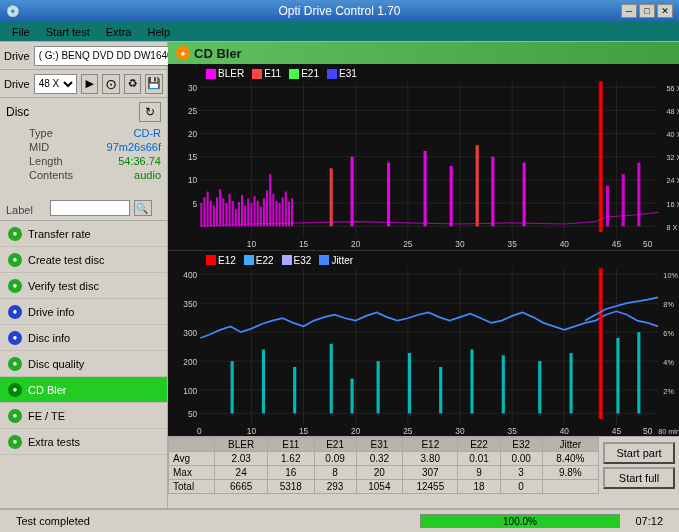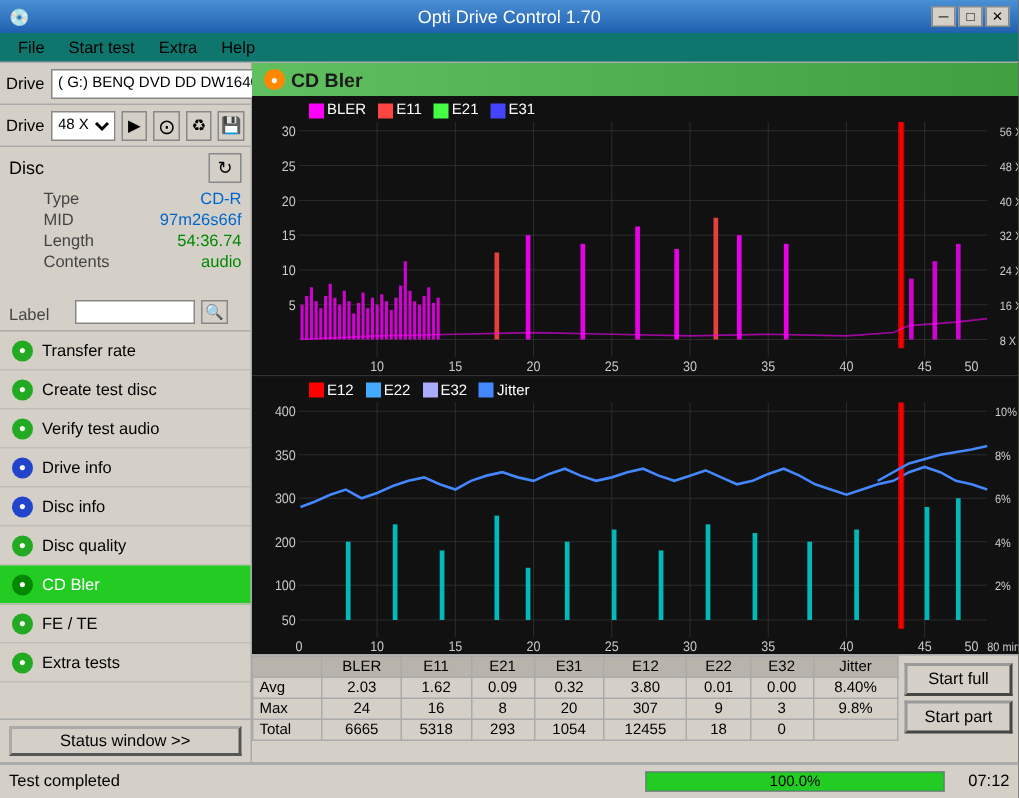--- a/index.html
+++ b/index.html
@@ -59,21 +59,21 @@
     #stats-table { width: 100%; border-collapse: collapse; font-size: 10px; }
     #stats-table th { background: #b8b4ac; text-align: center; padding: 1px 3px; border: 1px solid #aaa; font-weight: normal; }
     #stats-table td { text-align: center; padding: 1px 3px; border: 1px solid #aaa; }
     #stats-table .row-label { text-align: left; padding-left: 4px; font-weight: 500; }
 
     .start-btn { background: #d4d0c8; border: 2px outset #999; padding: 3px 8px; cursor: pointer; font-size: 11px; width: 72px; }
 
     #buttons-col { display: flex; flex-direction: column; gap: 3px; padding: 4px; justify-content: center; }
 
     
-    #status-bar { height: 24px; background: #d4d0c8; border-top: 2px solid #aaa; display: flex; align-items: center; padding: 0 6px; gap: 8px; }
+    #status-bar { height: 24px; background: #d4d0c8; border-top: 2px solid #aaa; display: flex; align-items: center; padding: 0 16px; gap: 8px; }
     #status-text { font-size: 11px; color: #000; flex: 1; }
     #progress-container { width: 200px; height: 14px; background: #0f766e; border: 1px solid #888; position: relative; }
     #progress-bar { height: 100%; background: #22cc22; position: absolute; left: 0; top: 0; }
     #progress-text { position: absolute; width: 100%; text-align: center; font-size: 10px; line-height: 14px; z-index: 1; }
     #time-display { font-size: 11px; min-width: 35px; text-align: right; }
 
     
     .chart-svg { width: 100%; display: block; }
 
     
@@ -162,21 +162,21 @@
       <div class="nav-item">
         <div class="nav-icon green-icon">●</div>
         <span>Transfer rate</span>
       </div>
       <div class="nav-item">
         <div class="nav-icon green-icon">●</div>
         <span>Create test disc</span>
       </div>
       <div class="nav-item">
         <div class="nav-icon green-icon">●</div>
-        <span>Verify test audio</span>
+        <span>Verify test disc</span>
       </div>
       <div class="nav-item">
         <div class="nav-icon blue-icon">●</div>
         <span>Drive info</span>
       </div>
       <div class="nav-item">
         <div class="nav-icon blue-icon">●</div>
         <span>Disc info</span>
       </div>
       <div class="nav-item">
@@ -190,23 +190,20 @@
       <div class="nav-item">
         <div class="nav-icon green-icon">●</div>
         <span>FE / TE</span>
       </div>
       <div class="nav-item">
         <div class="nav-icon green-icon">●</div>
         <span>Extra tests</span>
       </div>
     </div>
 
-    <div style="padding: 4px 6px; margin-top: auto; border-top: 1px solid #aaa;">
-      <button style="width:100%; font-size:11px; cursor:pointer; background:#d4d0c8; border: 2px outset #aaa; padding:2px;">Status window &gt;&gt;</button>
-    </div>
 
   </div>
 
   <div id="content-wrapper">
 
     <div id="chart-header">
       <div class="chart-icon">●</div>
       <span class="chart-title">CD Bler</span>
     </div>
 
@@ -463,22 +460,22 @@
               <td>293</td>
               <td>1054</td>
               <td>12455</td>
               <td>18</td>
               <td>0</td>
               <td></td>
             </tr>
           </tbody>
         </table>
         <div id="buttons-col">
+          <button class="start-btn">Start part</button>
           <button class="start-btn">Start full</button>
-          <button class="start-btn">Start part</button>
         </div>
       </div>
     </div>
 
   </div>
 </div>
 
 <div id="status-bar">
   <span id="status-text">Test completed</span>
   <div id="progress-container">

